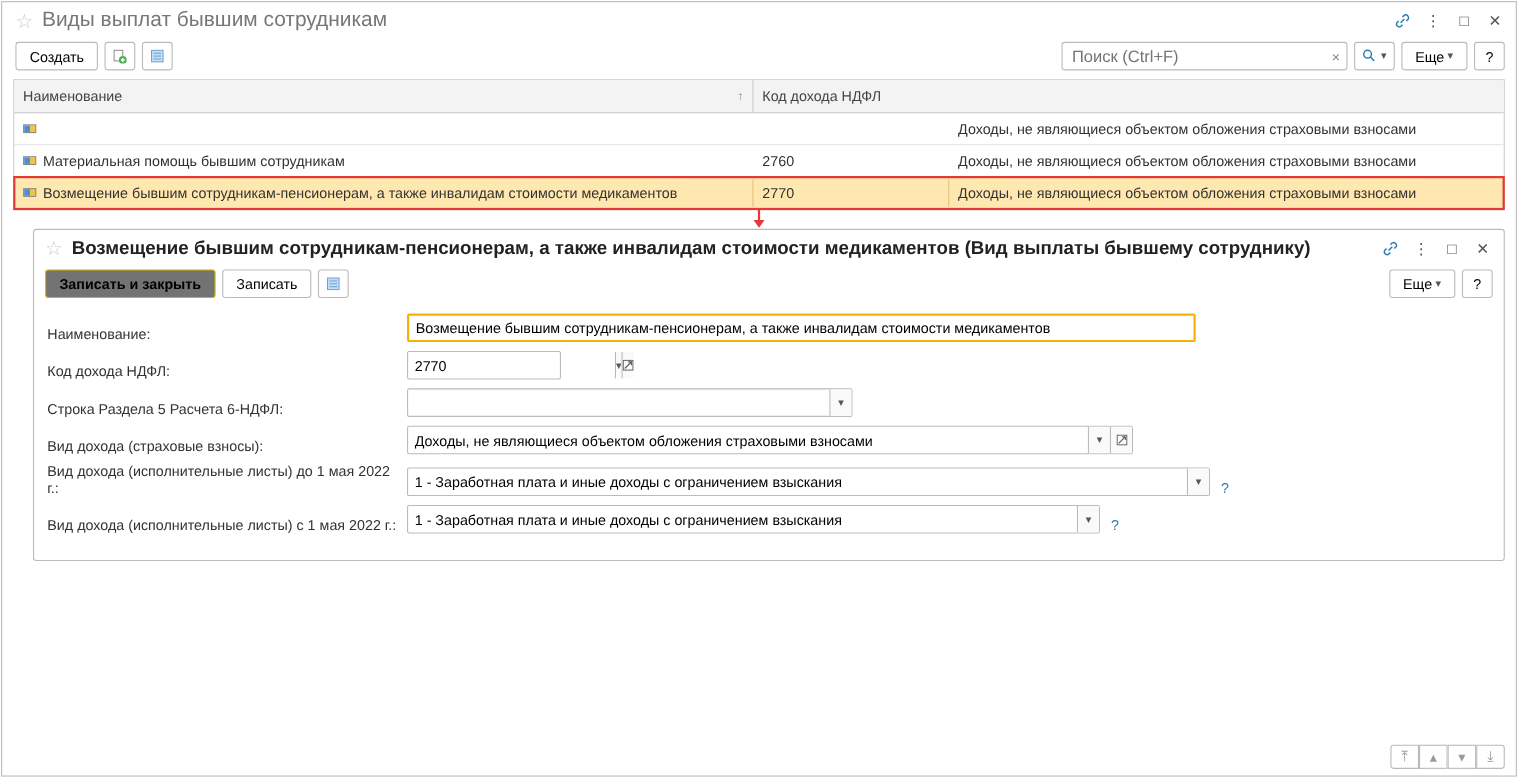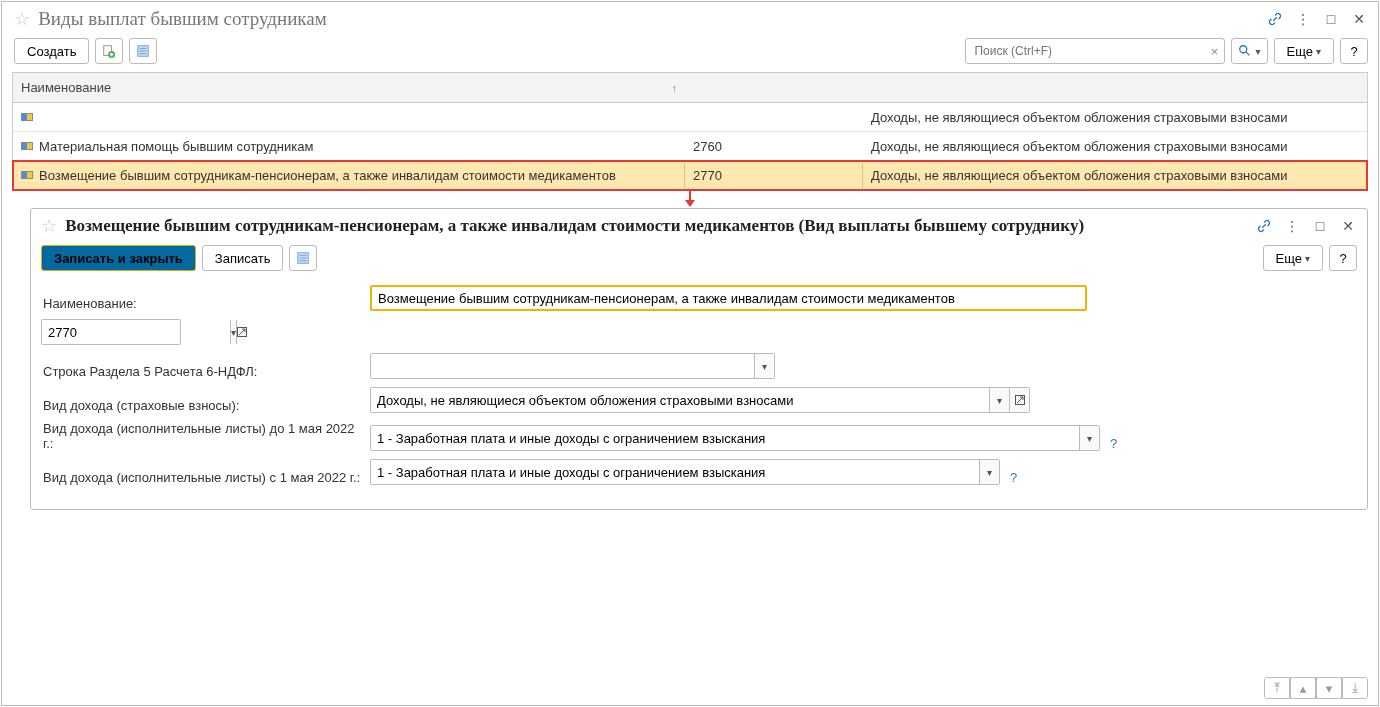--- a/index.html
+++ b/index.html
@@ -18,57 +18,57 @@
     position: relative;
     background: #fff;
   }
   .title-row {
     display: flex;
     align-items: center;
     padding: 6px 10px 4px 12px;
     gap: 8px;
   }
   .star-icon { color: #ccc; font-size: 18px; }
-  .title-text { font-size: 19px; color: #777; flex: 1; font-family: Liberation Serif, serif; }
+  .title-text { font-size: 19px; color: #777; flex: 1; }
   .title-controls { display: flex; gap: 10px; align-items: center; color: #555; }
   .title-ctrl { width: 18px; height: 18px; display: inline-flex; align-items: center; justify-content: center; cursor: pointer; font-size: 14px; }
   .toolbar {
     display: flex;
     align-items: flex-end;
     padding: 4px 10px 8px 12px;
     gap: 6px;
   }
   .btn {
     border: 1px solid #bbb;
     background: #fff;
     border-radius: 3px;
     padding: 5px 12px;
     font-size: 13px;
     cursor: pointer;
     display: inline-flex;
     align-items: center;
     justify-content: center;
     height: 26px;
   }
-  .btn.primary { background: #0369a1; border-color: #d4b000; font-weight: bold; }
+  .btn.primary { background: #737373; border-color: #d4b000; font-weight: bold; }
   .btn.icon-only { padding: 4px; width: 28px; }
   .toolbar-spacer { flex: 1; }
   .search-wrap {
     display: flex;
     border: 1px solid #bbb;
     border-radius: 3px;
     width: 260px;
     height: 26px;
     align-items: center;
   }
   .search-wrap input {
     border: none;
     flex: 1;
     padding: 0 8px;
-    font-size: 12px;
+    font-size: 15px;
     outline: none;
     color: #888;
     background: transparent;
   }
   .search-clear { width: 20px; color: #888; cursor: pointer; text-align: center; }
   .btn.dropdown::after { content: " ▾"; font-size: 10px; color: #555; margin-left: 3px; }
   .btn.search-btn { padding: 4px 6px; }
 
   .table {
     border: 1px solid #ccc;
@@ -238,20 +238,21 @@
     <button class="btn dropdown">Еще</button>
     <button class="btn icon-only">?</button>
   </div>
 
   <div class="table">
     <div class="thead">
       <div class="th col-name">
         <span>Наименование</span>
         <span class="sort-arrow">↑</span>
       </div>
+      <div class="th col-ndfl">Код дохода НДФЛ</div>
     </div>
     <div class="tbody">
       <div class="tr">
         <div class="td col-name">
             <span class="row-icon"></span>
           </div>
         <div class="td col-ndfl"></div>
         <div class="td col-ins">Доходы, не являющиеся объектом обложения страховыми взносами</div>
       </div>
       <div class="tr">
@@ -309,20 +310,21 @@
     </div>
 
     <div class="form-row">
       <div class="form-label">Наименование:</div>
       <div class="input-wrap focus" style="width:717px;">
         <input type="text" value="Возмещение бывшим сотрудникам-пенсионерам, а также инвалидам стоимости медикаментов" style="">
       </div>
     </div>
 
     <div class="form-row">
+      <div class="form-label">Код дохода НДФЛ:</div>
       <div class="input-wrap" style="width:140px;">
         <input type="text" value="2770" style="">
         <span class="input-btn">▾</span>
         <span class="input-btn">
           <svg width="10" height="10" viewBox="0 0 10 10">
               <rect x="0.5" y="0.5" width="9" height="9" fill="none" stroke="#555"></rect>
               <path d="M2 8 L8 2 M5 2 h3 v3" stroke="#555" fill="none"></path>
             </svg>
         </span>
       </div>

